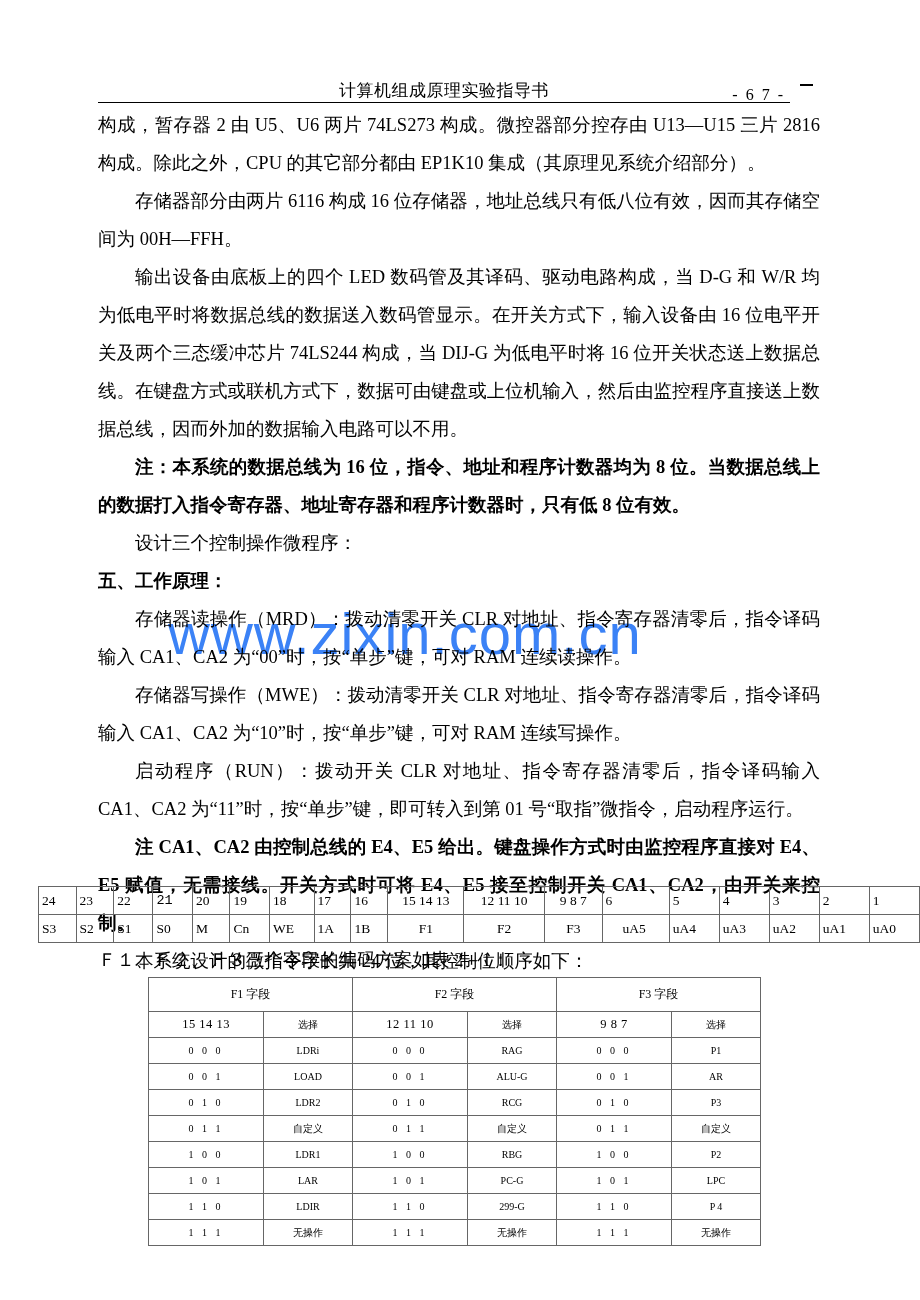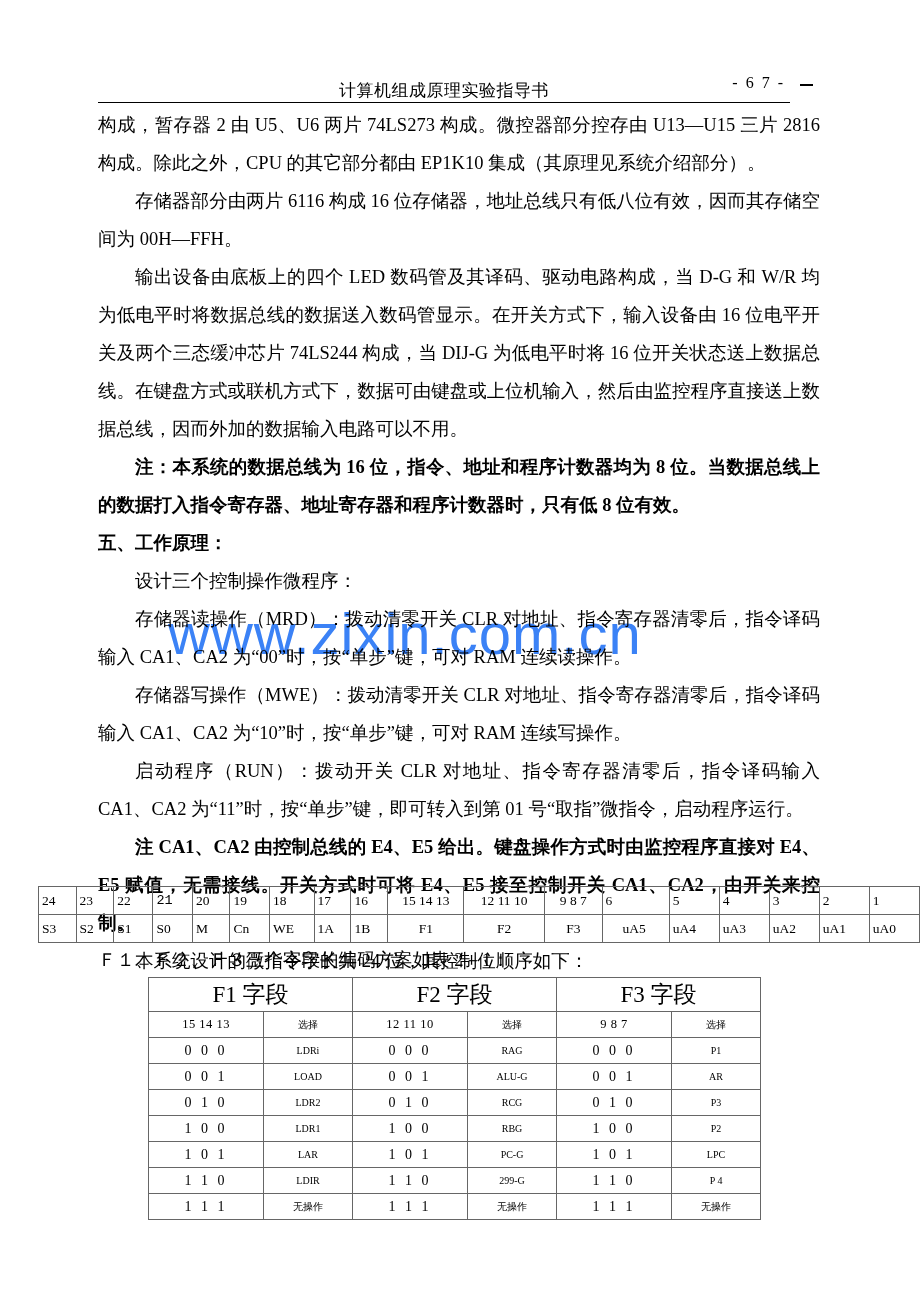--- a/index.html
+++ b/index.html
@@ -55,21 +55,21 @@
     top: 8px;
     width: 692px;
     text-align: center;
     font-size: 17px;
     line-height: 26px;
     letter-spacing: 0.5px;
   }
   .header-pageno {
     position: absolute;
     right: 5px;
-    top: 0;
+    top: 12px;
     font-size: 16px;
     line-height: 26px;
     letter-spacing: 2px;
     white-space: pre;
   }
   .header-tail {
     position: absolute;
     left: 800px;
     top: 84px;
     font-size: 16px;
@@ -144,25 +144,25 @@
   table.field-table td {
     border: 1px solid #666;
     font-size: 10px;
     height: 25px;
     text-align: center;
     vertical-align: middle;
     white-space: nowrap;
     padding: 0;
   }
   table.field-table td.grp-head {
-    font-size: 23px;
+    font-size: 12px;
     height: 33px;
   }
   table.field-table td.bits {
-    font-size: 14px;
+    font-size: 10px;
     letter-spacing: 3px;
   }
   table.field-table td.bits-hdr {
     font-size: 12.5px;
     letter-spacing: 0.5px;
   }
 
   
   .table-caption {
     position: absolute;
@@ -185,22 +185,22 @@
     <div class="header-title">计算机组成原理实验指导书</div>
     <div class="header-pageno">- 6 7 -</div>
   </div>
   <div class="header-tail"></div>
 
   <div class="content">
     <p class="para">构成，暂存器 2 由 U5、U6 两片 74LS273 构成。微控器部分控存由 U13—U15 三片 2816 构成。除此之外，CPU 的其它部分都由 EP1K10 集成（其原理见系统介绍部分）。</p>
     <p class="para indent">存储器部分由两片 6116 构成 16 位存储器，地址总线只有低八位有效，因而其存储空间为 00H—FFH。</p>
     <p class="para indent">输出设备由底板上的四个 LED 数码管及其译码、驱动电路构成，当 D-G 和 W/R 均为低电平时将数据总线的数据送入数码管显示。在开关方式下，输入设备由 16 位电平开关及两个三态缓冲芯片 74LS244 构成，当 DIJ-G 为低电平时将 16 位开关状态送上数据总线。在键盘方式或联机方式下，数据可由键盘或上位机输入，然后由监控程序直接送上数据总线，因而外加的数据输入电路可以不用。</p>
     <p class="para indent bold">注：本系统的数据总线为 16 位，指令、地址和程序计数器均为 8 位。当数据总线上的数据打入指令寄存器、地址寄存器和程序计数器时，只有低 8 位有效。</p>
+    <p class="para indent">设计三个控制操作微程序：</p>
     <p class="para bold">五、工作原理：</p>
-    <p class="para indent">设计三个控制操作微程序：</p>
     <p class="para indent">存储器读操作（MRD）：拨动清零开关 CLR 对地址、指令寄存器清零后，指令译码输入 CA1、CA2 为“00”时，按“单步”键，可对 RAM 连续读操作。</p>
     <p class="para indent">存储器写操作（MWE）：拨动清零开关 CLR 对地址、指令寄存器清零后，指令译码输入 CA1、CA2 为“10”时，按“单步”键，可对 RAM 连续写操作。</p>
     <p class="para indent">启动程序（RUN）：拨动开关 CLR 对地址、指令寄存器清零后，指令译码输入 CA1、CA2 为“11”时，按“单步”键，即可转入到第 01 号“取指”微指令，启动程序运行。</p>
     <p class="para indent bold">注 CA1、CA2 由控制总线的 E4、E5 给出。键盘操作方式时由监控程序直接对 E4、E5 赋值，无需接线。开关方式时可将 E4、E5 接至控制开关 CA1、CA2，由开关来控制。</p>
     <p class="para indent">本系统设计的微指令字长共 24 位，其控制位顺序如下：</p>
   </div>
 
   <div class="bit-table-wrap">
     <table class="bit-table">
       <tbody>
@@ -292,20 +292,28 @@
           </tr>
           <tr>
             <td class="bits">0  1  0</td>
             <td>LDR2</td>
             <td class="bits">0  1  0</td>
             <td>RCG</td>
             <td class="bits">0  1  0</td>
             <td>P3</td>
           </tr>
           <tr>
+            <td class="bits">0  1  1</td>
+            <td>自定义</td>
+            <td class="bits">0  1  1</td>
+            <td>自定义</td>
+            <td class="bits">0  1  1</td>
+            <td>自定义</td>
+          </tr>
+          <tr>
             <td class="bits">1  0  0</td>
             <td>LDR1</td>
             <td class="bits">1  0  0</td>
             <td>RBG</td>
             <td class="bits">1  0  0</td>
             <td>P2</td>
           </tr>
           <tr>
             <td class="bits">1  0  1</td>
             <td>LAR</td>

